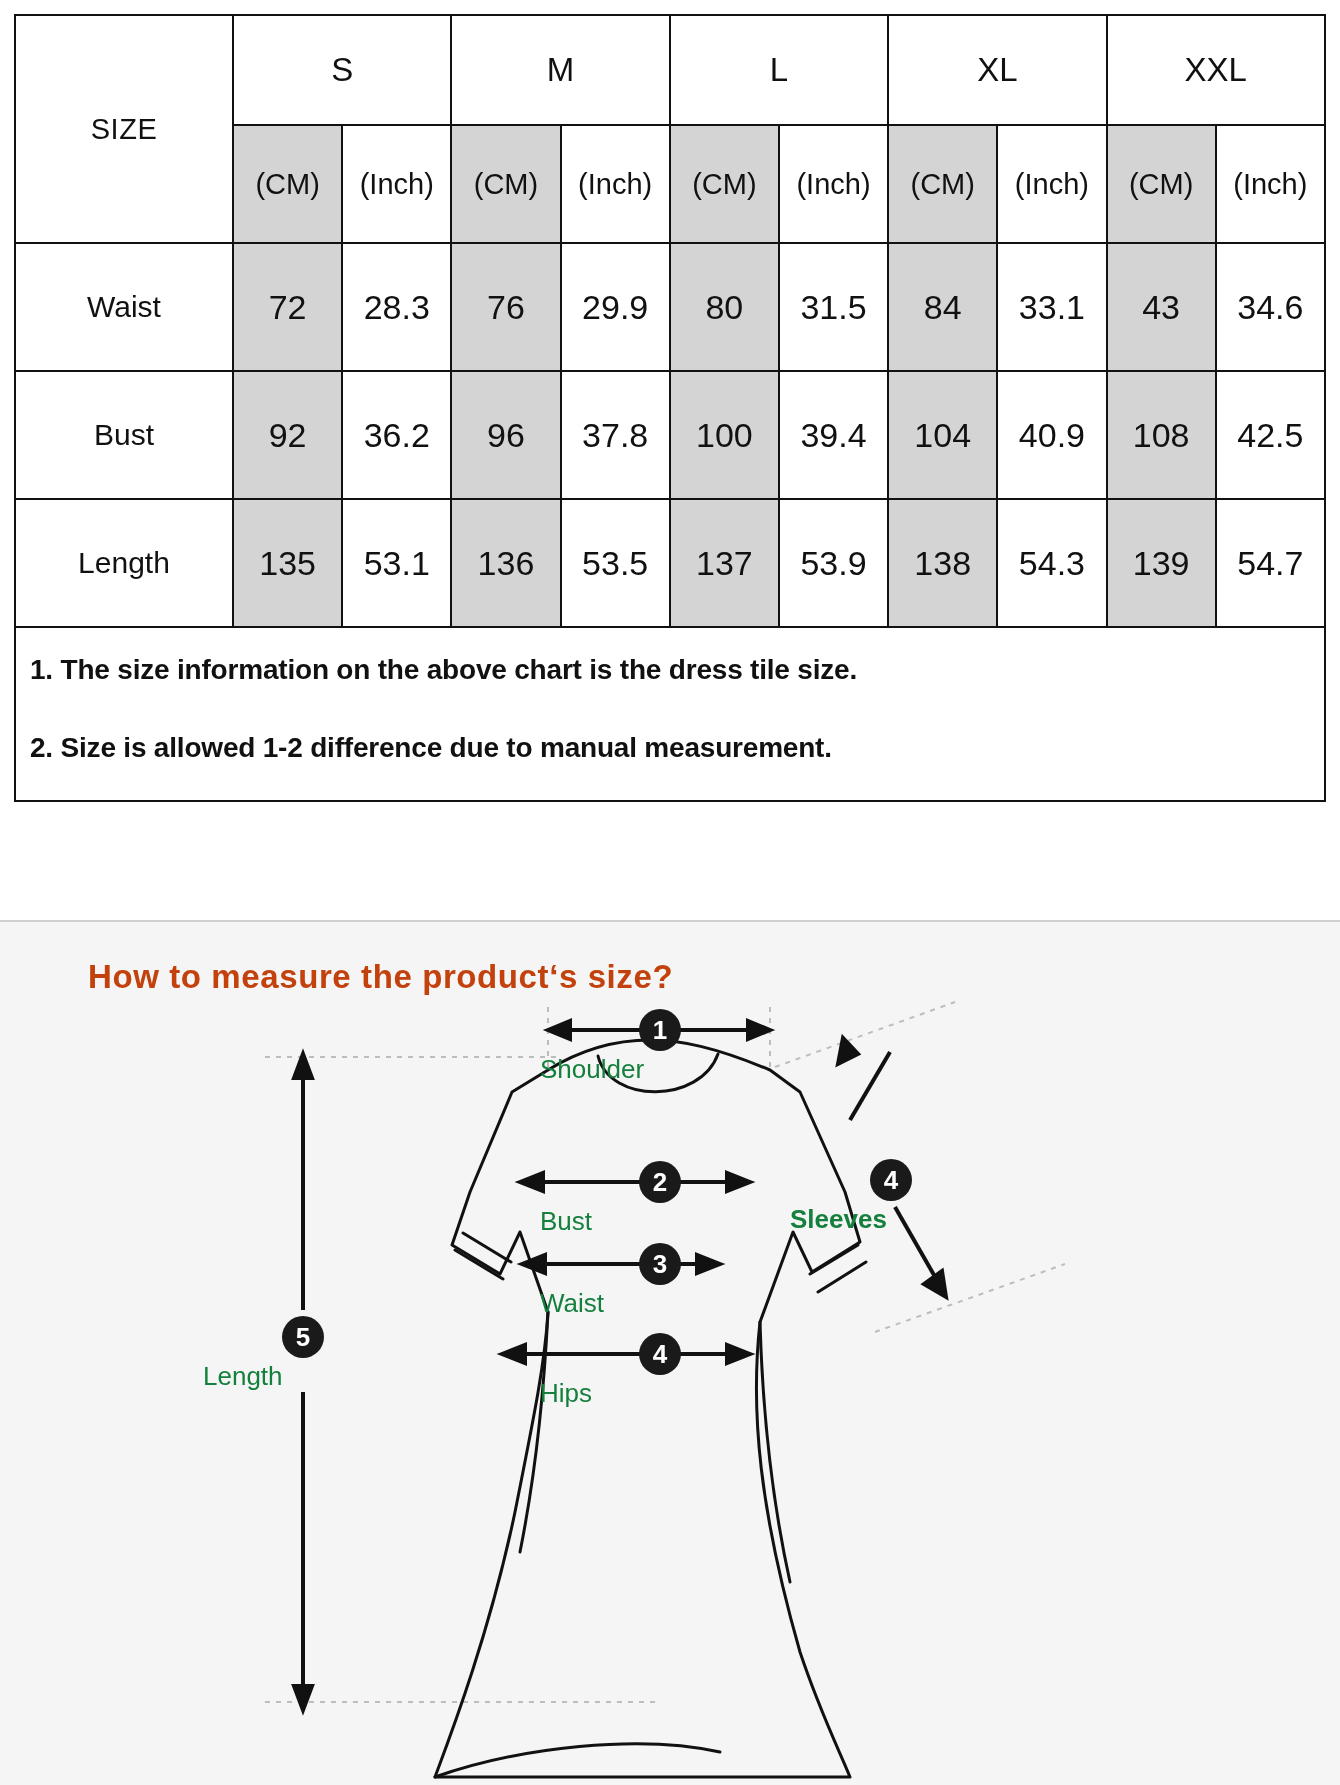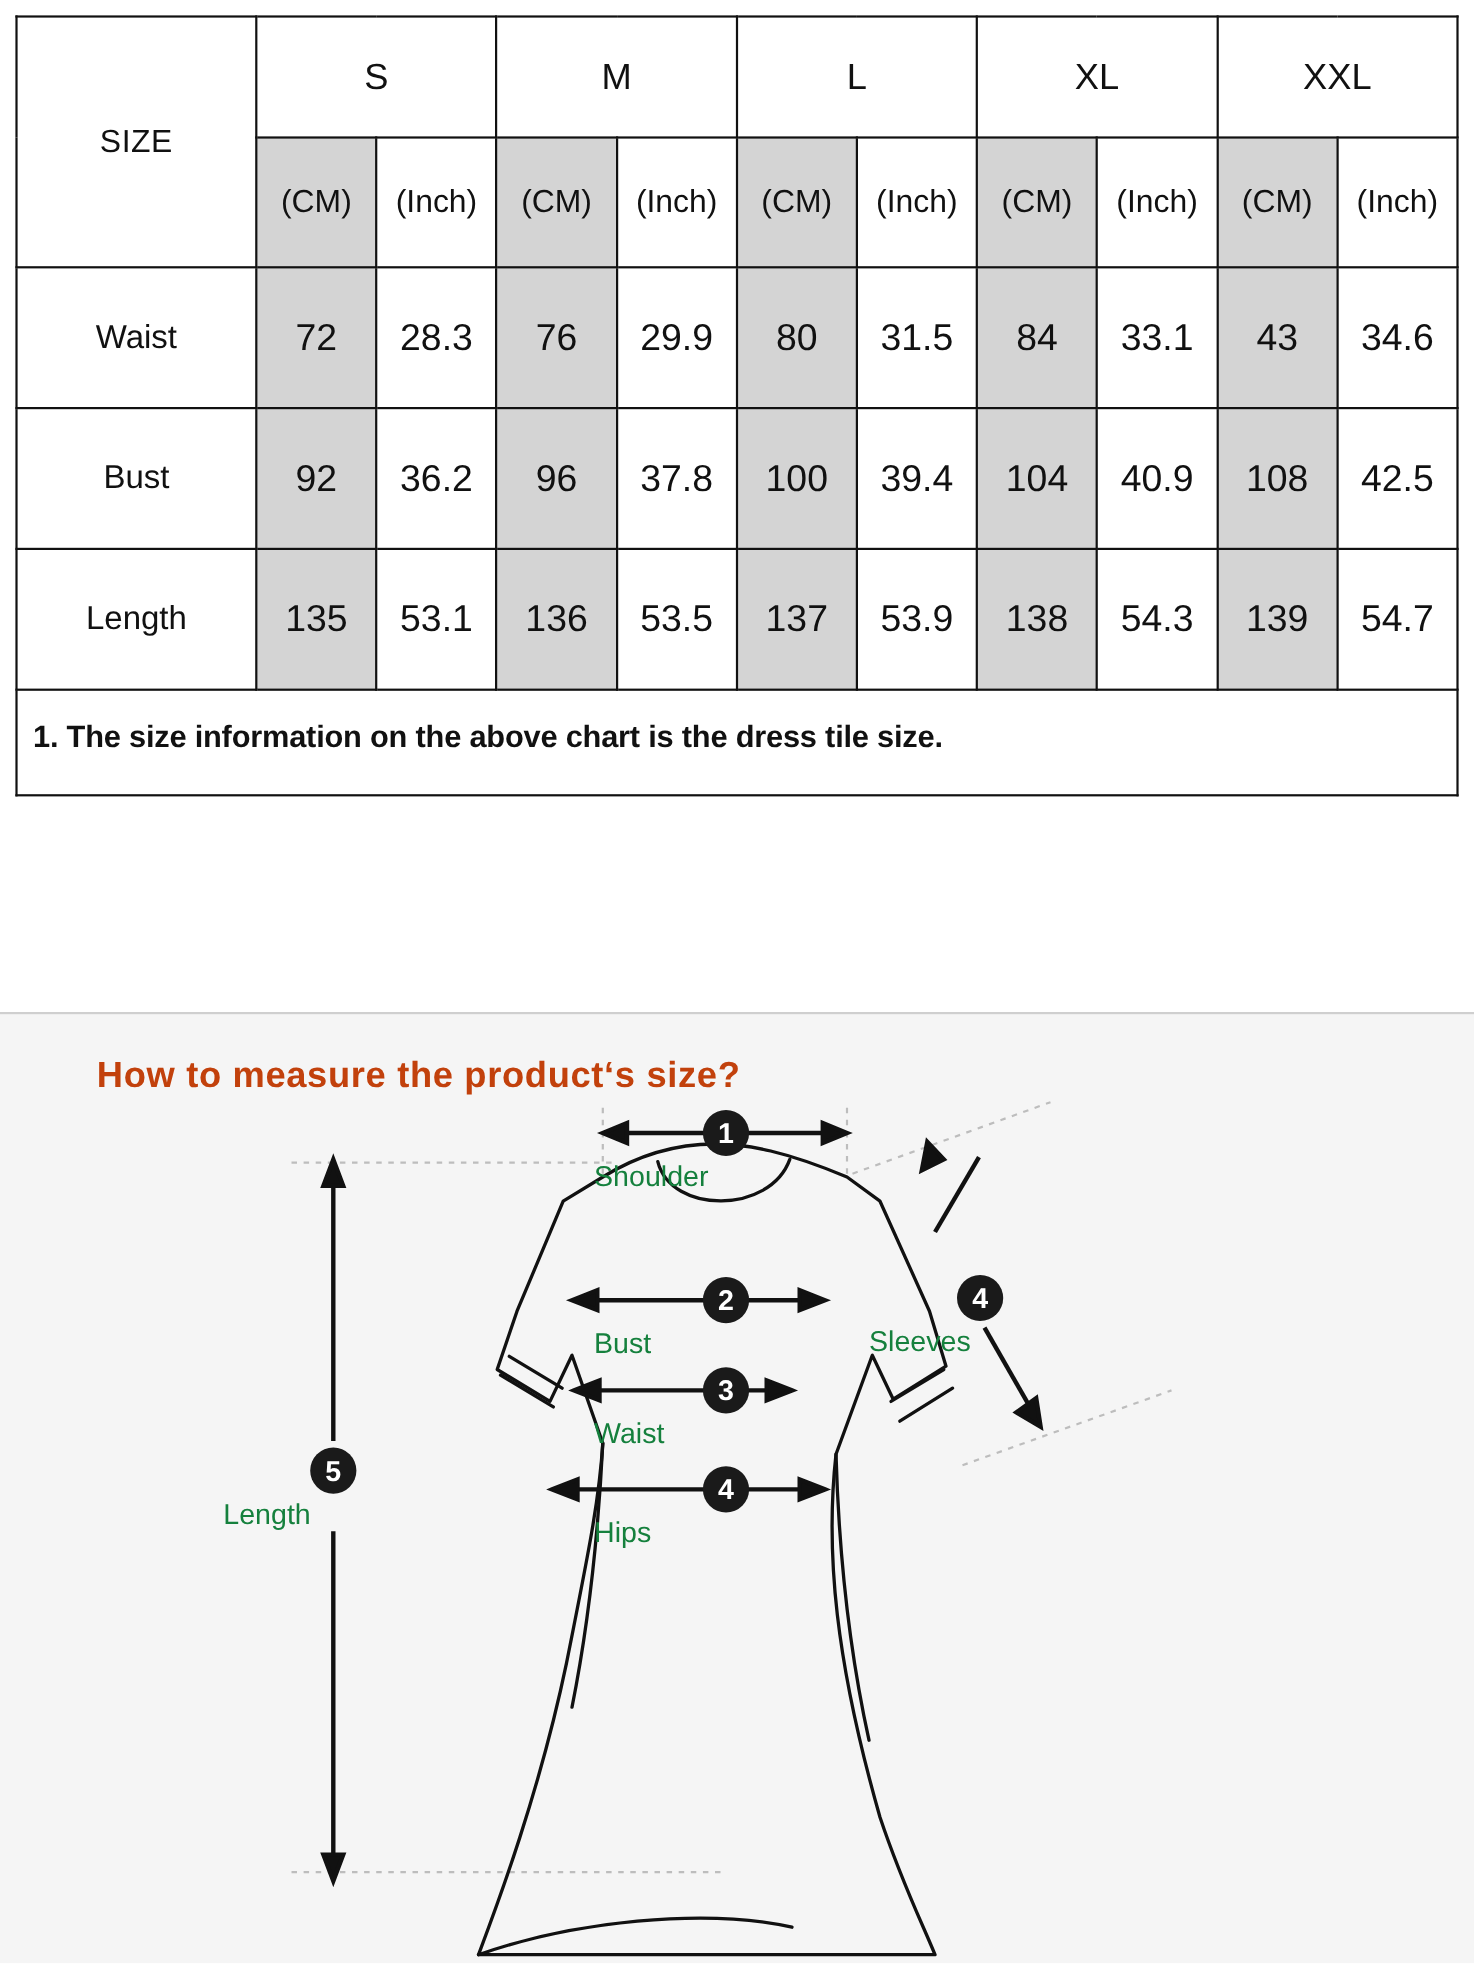--- a/index.html
+++ b/index.html
@@ -191,20 +191,21 @@
         <td class="val">54.3</td>
         <td class="val cm">139</td>
         <td class="val">54.7</td>
       </tr>
     </tbody>
       </table>
   </div>
 
   <div class="notes">
     <p class="note">1. The size information on the above chart is the dress tile size.</p>
+    <p class="note">2. Size is allowed 1-2 difference due to manual measurement.</p>
   </div>
 
   <div class="measure-section">
     <div class="measure-title">How to measure the product‘s size?</div>
 
     <div class="figure">
       <svg width="1340" height="790" viewBox="0 0 1340 790">
 
         <g stroke="#b5b5b5" stroke-width="2" stroke-dasharray="5,6" fill="none">
           <line x1="265" y1="1055" x2="560" y2="1055" transform="translate(0,-1000) translate(0,1000)"></line>
@@ -303,21 +304,21 @@
       
       <div class="badge" style="left:639px; top:251px;">3</div>
       <div class="cap" style="left:540px; top:296px; width:220px;">Waist</div>
 
       
       <div class="badge" style="left:639px; top:341px;">4</div>
       <div class="cap" style="left:540px; top:386px; width:220px;">Hips</div>
 
       
       <div class="badge" style="left:870px; top:167px;">4</div>
-      <div class="cap" style="left:790px; top:212px; width:200px;">Sleeves</div>
+      <div class="cap" style="left:790px; top:212px; width:200px;font-weight:bold;">Sleeves</div>
 
       
       <div class="badge" style="left:282px; top:324px;">5</div>
       <div class="cap" style="left:203px; top:369px; width:200px;">Length</div>
     </div>
   </div>
 
 </div>
 
 </body></html>

